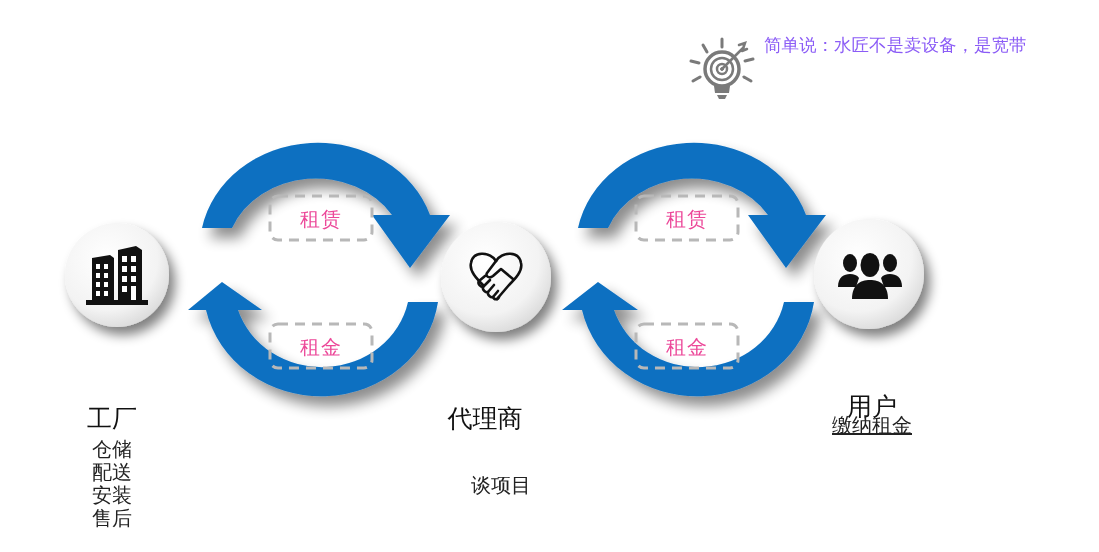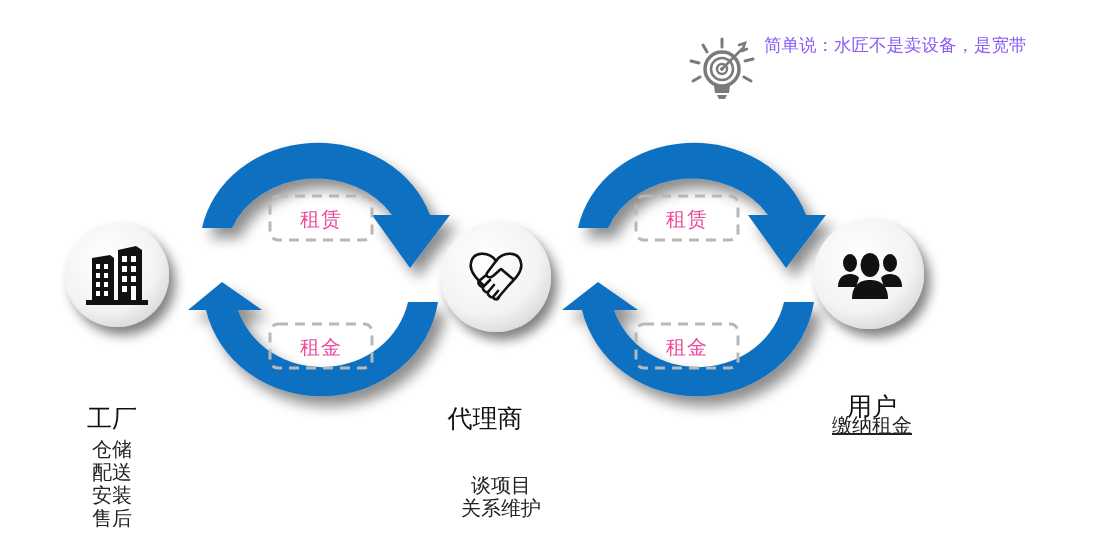--- a/index.html
+++ b/index.html
@@ -128,21 +128,20 @@
 <div class="node-desc" style="left:72px; top:438px; width:80px;">
   <div>仓储</div>
   <div>配送</div>
   <div>安装</div>
   <div>售后</div>
 </div>
 
 <div class="node-title" style="left:430px; top:402px; width:110px;">代理商</div>
 <div class="node-desc" style="left:446px; top:458px; width:110px;margin-top:16px;">
   <div>谈项目</div>
-  <div>关系维护</div>
 </div>
 
 <div class="node-title" style="left:822px; top:390px; width:100px;">用户</div>
 <div class="node-desc" style="left:822px; top:414px; width:100px;text-decoration:underline;">
   <div>缴纳租金</div>
 </div>
 
 <div class="icon-wrap" style="left:686px; top:36px; width:72px; height:66px;">
   <svg width="70" height="64" viewBox="0 0 70 64" fill="none" stroke="#7a7a7a" stroke-linecap="round">
     <g stroke-width="3">

